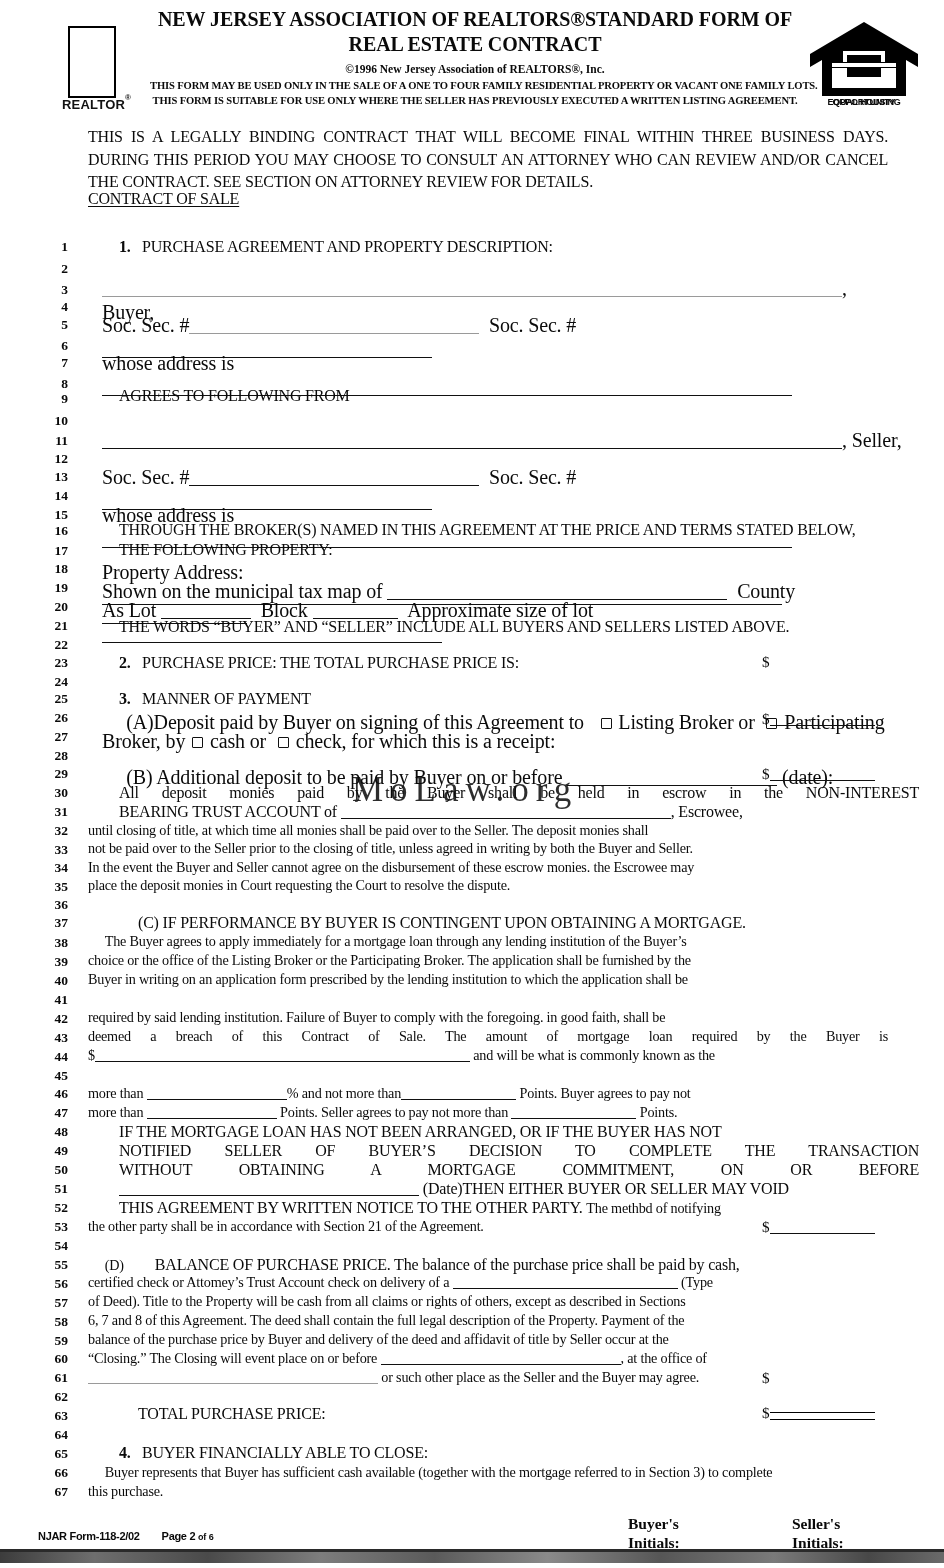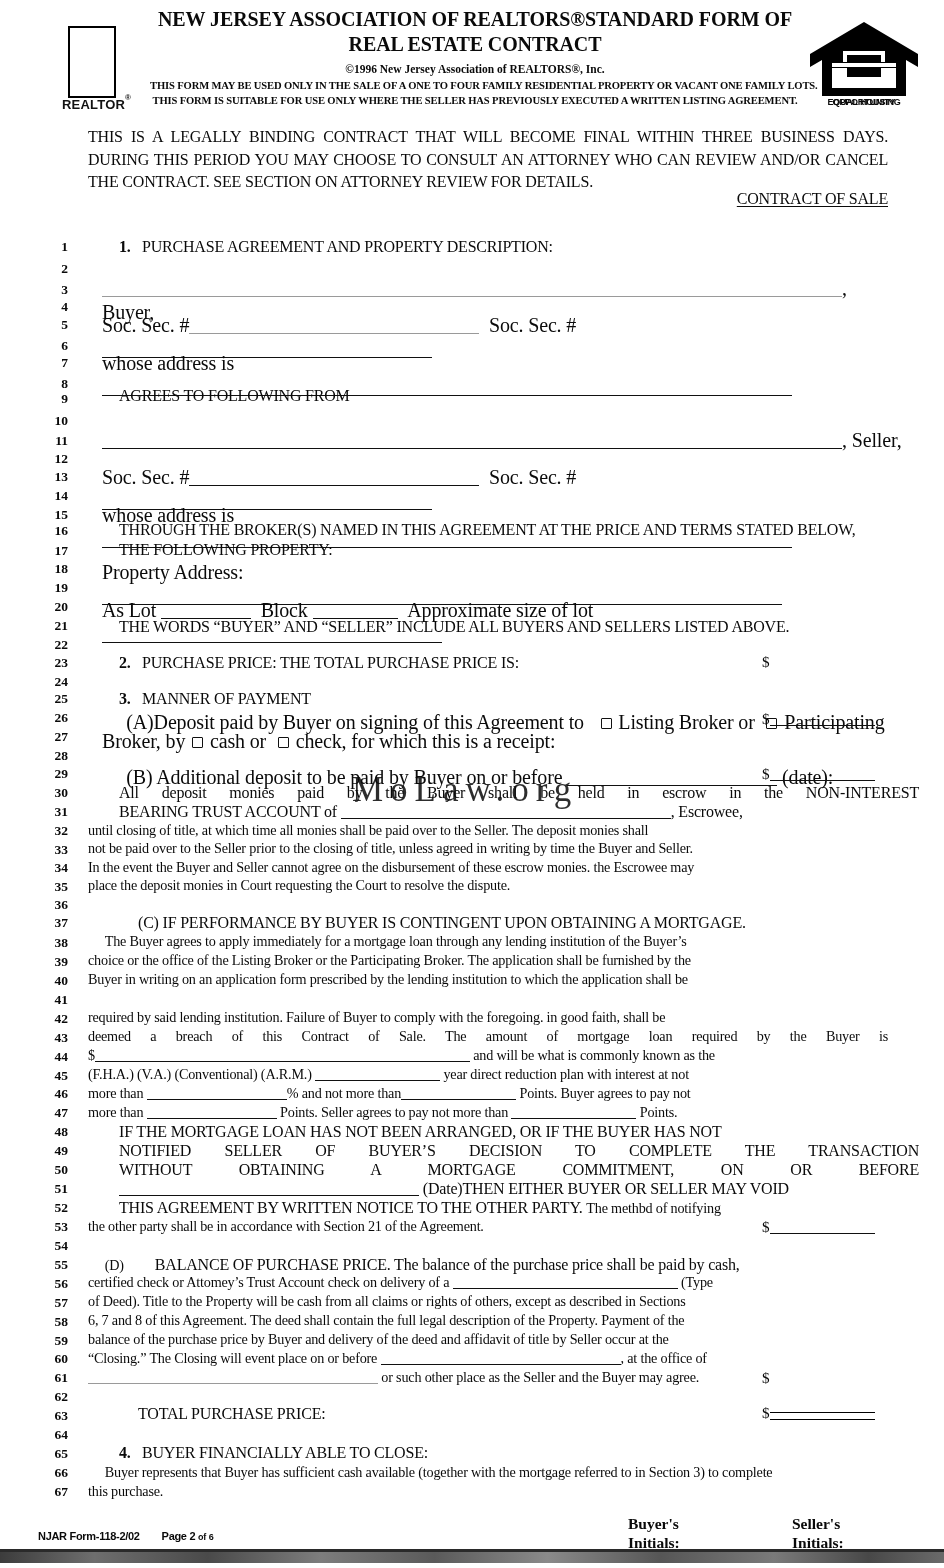--- a/index.html
+++ b/index.html
@@ -44,21 +44,21 @@
   .eh-text span{display:block;}
   .eh-text .l2{margin-top:-9px;}
 
   
   .intro{
     position:absolute;left:88px;top:126px;width:800px;
     font-size:16px;line-height:1.42;text-align:justify;
     letter-spacing:-.2px;
   }
   .cos{
-    position:absolute;left:88px;top:190px;width:800px;text-align:right;
+    position:absolute;left:88px;top:190px;width:800px;text-align:left;
     font-size:16px;letter-spacing:-.2px;
   }
   .cos u{text-decoration:underline;text-underline-offset:2px;}
   .ln{
     position:absolute;left:34px;width:34px;text-align:right;
     font-size:13.5px;font-weight:700;line-height:1;
   }
   .row{position:absolute;left:88px;width:800px;}
   .t{font-size:20px;line-height:1.2;letter-spacing:-.15px;margin-left:14px;}
   .t-sm{font-size:14.2px;line-height:1.2;letter-spacing:-.2px;}
@@ -250,20 +250,24 @@
     <span>whose address is</span>&nbsp;<span class="rule" style="width:690px"></span>
   </div>
 
   <div class="row t-hd" style="top:520px">THROUGH THE BROKER(S) NAMED IN THIS AGREEMENT AT THE PRICE AND TERMS STATED BELOW,</div>
   <div class="row t-hd" style="top:540px">THE FOLLOWING PROPERTY:</div>
 
   <div class="row t" style="top:560px">
     <span>Property Address:</span>&nbsp;<span class="rule" style="width:680px"></span>
   </div>
 
+  <div class="row t" style="top:579px">
+    <span>Shown on the municipal tax map of</span>&nbsp;<span class="rule" style="width:340px"></span>
+    &nbsp;<span>County</span><span class="rule" style="width:145px"></span>
+  </div>
 
   <div class="row t" style="top:598px">
     <span>As Lot</span>&nbsp;<span class="rule" style="width:90px"></span>
     &nbsp;<span>Block</span>&nbsp;<span class="rule" style="width:85px"></span>
     &nbsp;<span>Approximate size of lot</span>&nbsp;<span class="rule" style="width:340px"></span>
   </div>
 
   <div class="row t-hd" style="top:617px">THE WORDS “BUYER” AND “SELLER” INCLUDE ALL BUYERS AND SELLERS LISTED ABOVE.</div>
 
   <div class="row t-hd" style="top:653px">
@@ -298,43 +302,40 @@
     <span>$</span><span class="rule"></span>
   </div>
 
   <div class="row t-hd just" style="top:783px">All  deposit  monies  paid  by  the  Buyer  shall  be  held  in  escrow  in  the  NON-INTEREST</div>
 
   <div class="row t-hd" style="top:802px">
     <span>BEARING TRUST ACCOUNT of</span>&nbsp;<span class="rule" style="width:330px"></span><span>, Escrowee,</span>
   </div>
 
   <div class="row t-sm" style="top:822px">until closing of title, at which time all monies shall be paid over to the Seller.  The deposit monies shall</div>
-  <div class="row t-sm" style="top:840px">not be paid over to the Seller prior to the closing of title, unless agreed in writing by time the Buyer and Seller.</div>
+  <div class="row t-sm" style="top:840px">not be paid over to the Seller prior to the closing of title, unless agreed in writing by both the Buyer and Seller.</div>
   <div class="row t-sm" style="top:859px">In the event the Buyer and Seller cannot agree on the disbursement of these escrow monies. the Escrowee may</div>
   <div class="row t-sm" style="top:877px">place the deposit monies in Court requesting the Court to resolve the dispute.</div>
 
   <div class="row t-hd" style="top:913px">
     &nbsp;&nbsp;&nbsp;&nbsp;&nbsp;<span>(C) IF PERFORMANCE BY BUYER IS CONTINGENT UPON OBTAINING A MORTGAGE.</span>
   </div>
 
   <div class="row t-sm" style="top:933px">
     &nbsp;&nbsp;&nbsp;&nbsp;&nbsp;<span>The Buyer agrees to apply immediately for a mortgage loan through any lending institution of the Buyer’s</span>
   </div>
   <div class="row t-sm" style="top:952px">choice or the office of the Listing Broker or the Participating Broker.  The application shall be furnished by the</div>
   <div class="row t-sm" style="top:971px">Buyer in writing on an application form prescribed by the lending institution to which the application shall be</div>
   <div class="row t-sm" style="top:1009px">required by said lending institution.  Failure of Buyer to comply with the foregoing. in good faith, shall be</div>
   <div class="row t-sm just" style="top:1028px">deemed  a  breach  of  this  Contract  of  Sale.    The  amount  of  mortgage  loan  required  by  the  Buyer  is</div>
 
   <div class="row t-sm" style="top:1047px">
     <span>$</span><span class="rule" style="width:375px"></span>&nbsp;<span>and will be what is commonly known as the</span>
   </div>
 
-  <div class="row t-sm" style="top:1066px">
-    <span>(F.H.A.) (V.A.) (Conventional) (A.R.M.)</span>&nbsp;<span class="rule" style="width:125px"></span>&nbsp;<span>year direct reduction plan with interest at not</span>
-  </div>
 
   <div class="row t-sm" style="top:1085px">
     <span>more than</span>&nbsp;<span class="rule" style="width:140px"></span><span>% and not more than</span><span class="rule" style="width:115px"></span>&nbsp;<span>Points.  Buyer agrees to pay not</span>
   </div>
 
   <div class="row t-sm" style="top:1104px">
     <span>more than</span>&nbsp;<span class="rule" style="width:130px"></span>&nbsp;<span>Points. Seller agrees to pay not more than</span>&nbsp;<span class="rule" style="width:125px"></span>&nbsp;<span>Points.</span>
   </div>
 
   <div class="row t-hd" style="top:1122px">IF THE MORTGAGE LOAN HAS NOT BEEN ARRANGED, OR IF THE BUYER HAS NOT</div>

